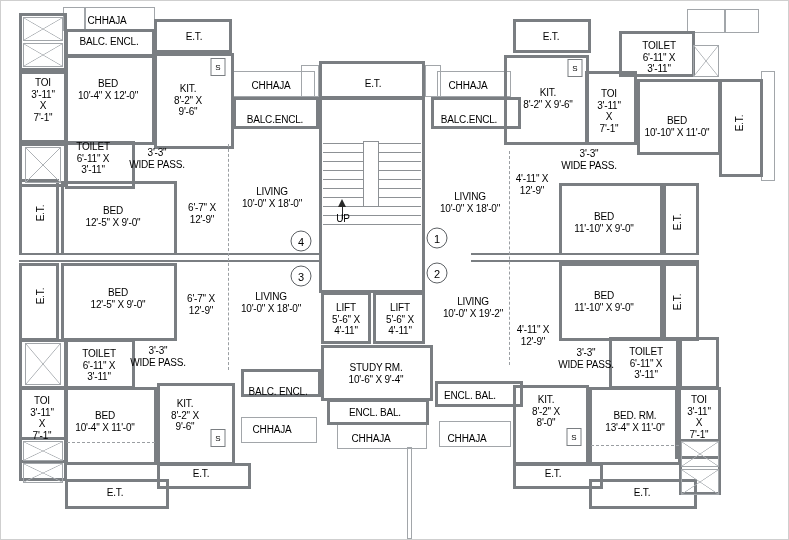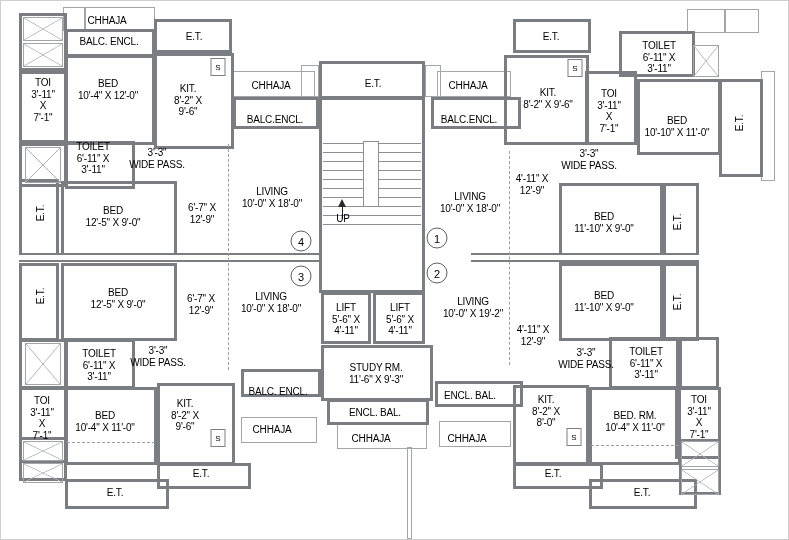--- a/index.html
+++ b/index.html
@@ -176,21 +176,21 @@
 
   <div class="lbl" style="left:372px;top:83px">E.T.</div>
   <div class="lbl" style="left:342px;top:218px">UP</div>
   <div class="lbl" style="left:345px;top:318px">LIFT
 5'-6" X
 4'-11"</div>
   <div class="lbl" style="left:399px;top:318px">LIFT
 5'-6" X
 4'-11"</div>
   <div class="lbl" style="left:375px;top:372px">STUDY RM.
-11'-6" X 9'-3"</div>
+10'-6" X 9'-4"</div>
   <div class="lbl" style="left:374px;top:412px">ENCL. BAL.</div>
   <div class="lbl" style="left:370px;top:438px">CHHAJA</div>
   <div class="lbl" style="left:277px;top:391px">BALC. ENCL.</div>
   <div class="lbl" style="left:271px;top:429px">CHHAJA</div>
   <div class="lbl" style="left:469px;top:395px">ENCL. BAL.</div>
   <div class="lbl" style="left:466px;top:438px">CHHAJA</div>
 
   <div class="circle" style="left:300px;top:240px">4</div>
   <div class="circle" style="left:436px;top:237px">1</div>
   <div class="circle" style="left:300px;top:275px">3</div>
@@ -255,16 +255,16 @@
 3'-11"</div>
   <div class="lbl" style="left:698px;top:416px">TOI
 3'-11"
 X
 7'-1"</div>
   <div class="lbl" style="left:545px;top:410px">KIT.
 8'-2" X
 8'-0"</div>
   <div class="sbox" style="left:573px;top:436px">S</div>
   <div class="lbl" style="left:634px;top:420px">BED. RM.
-10'-4" X 11'-0"</div>
+13'-4" X 11'-0"</div>
   <div class="lbl" style="left:552px;top:473px">E.T.</div>
   <div class="lbl" style="left:641px;top:492px">E.T.</div>
 </div>
 
 </body></html>

